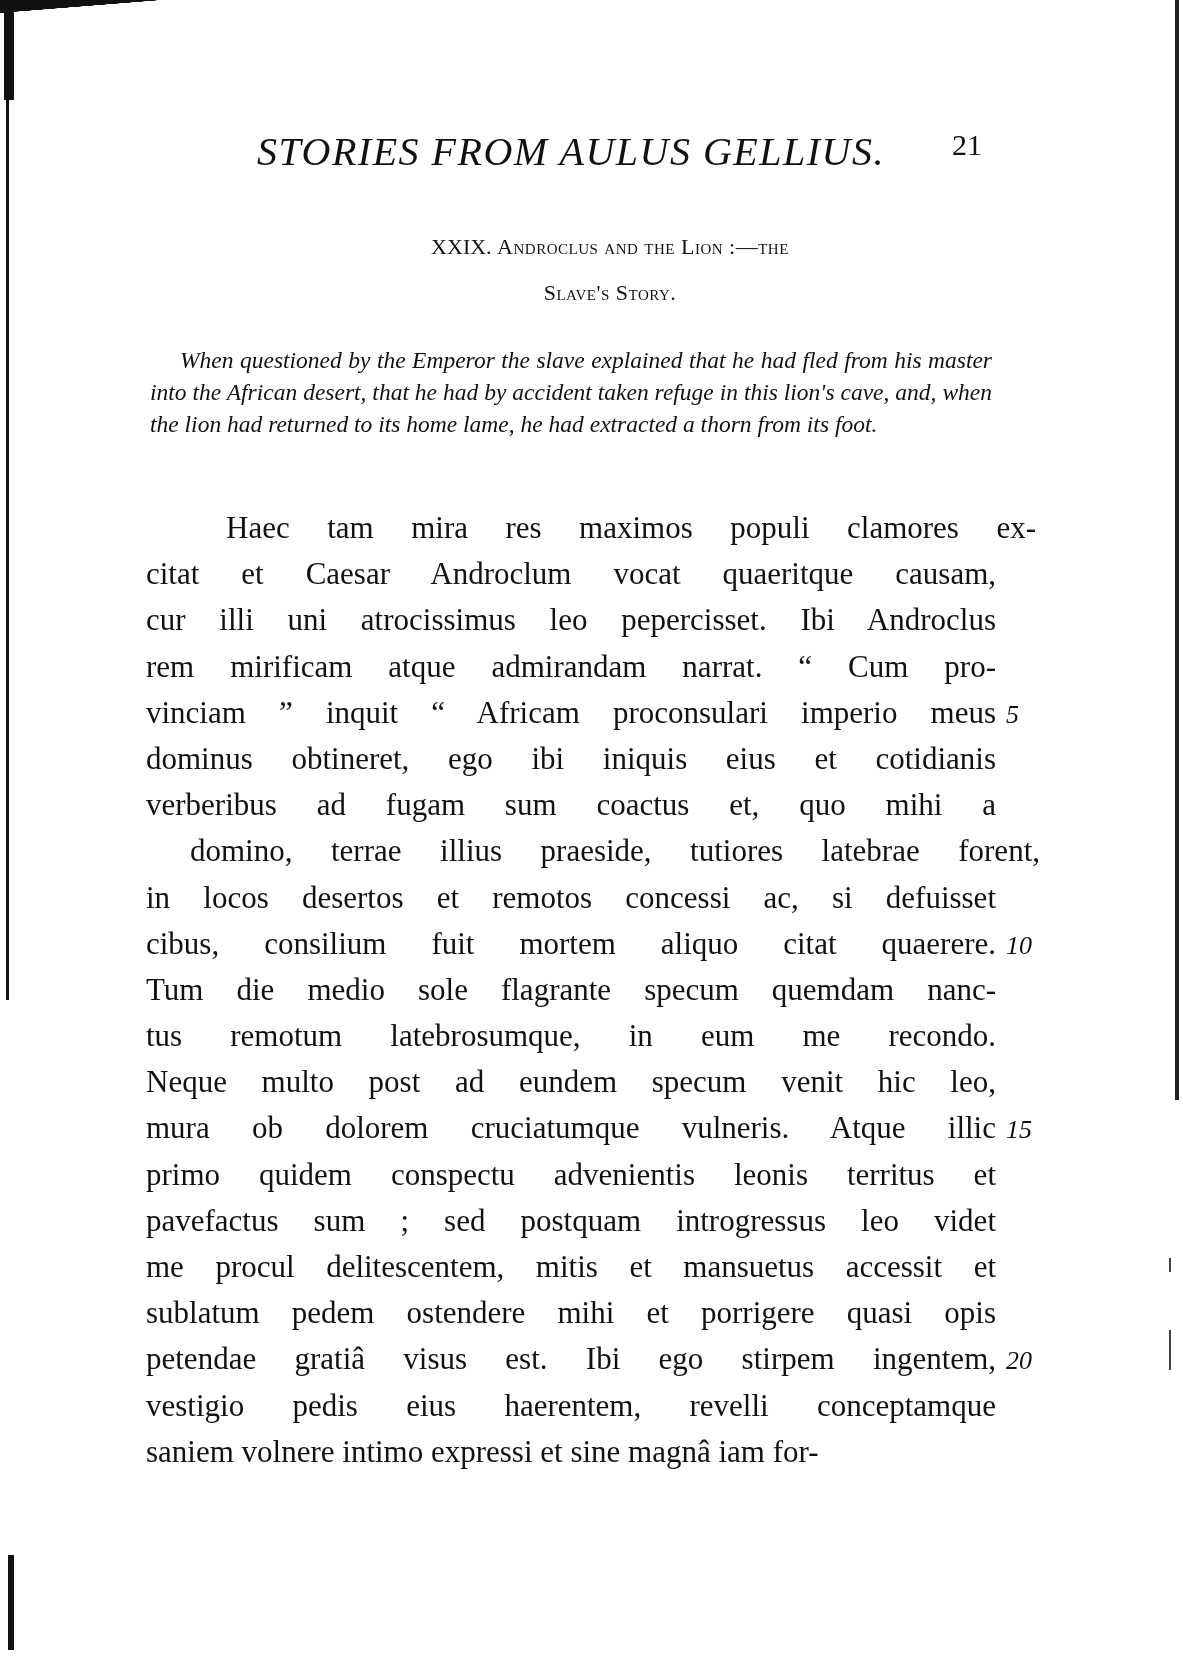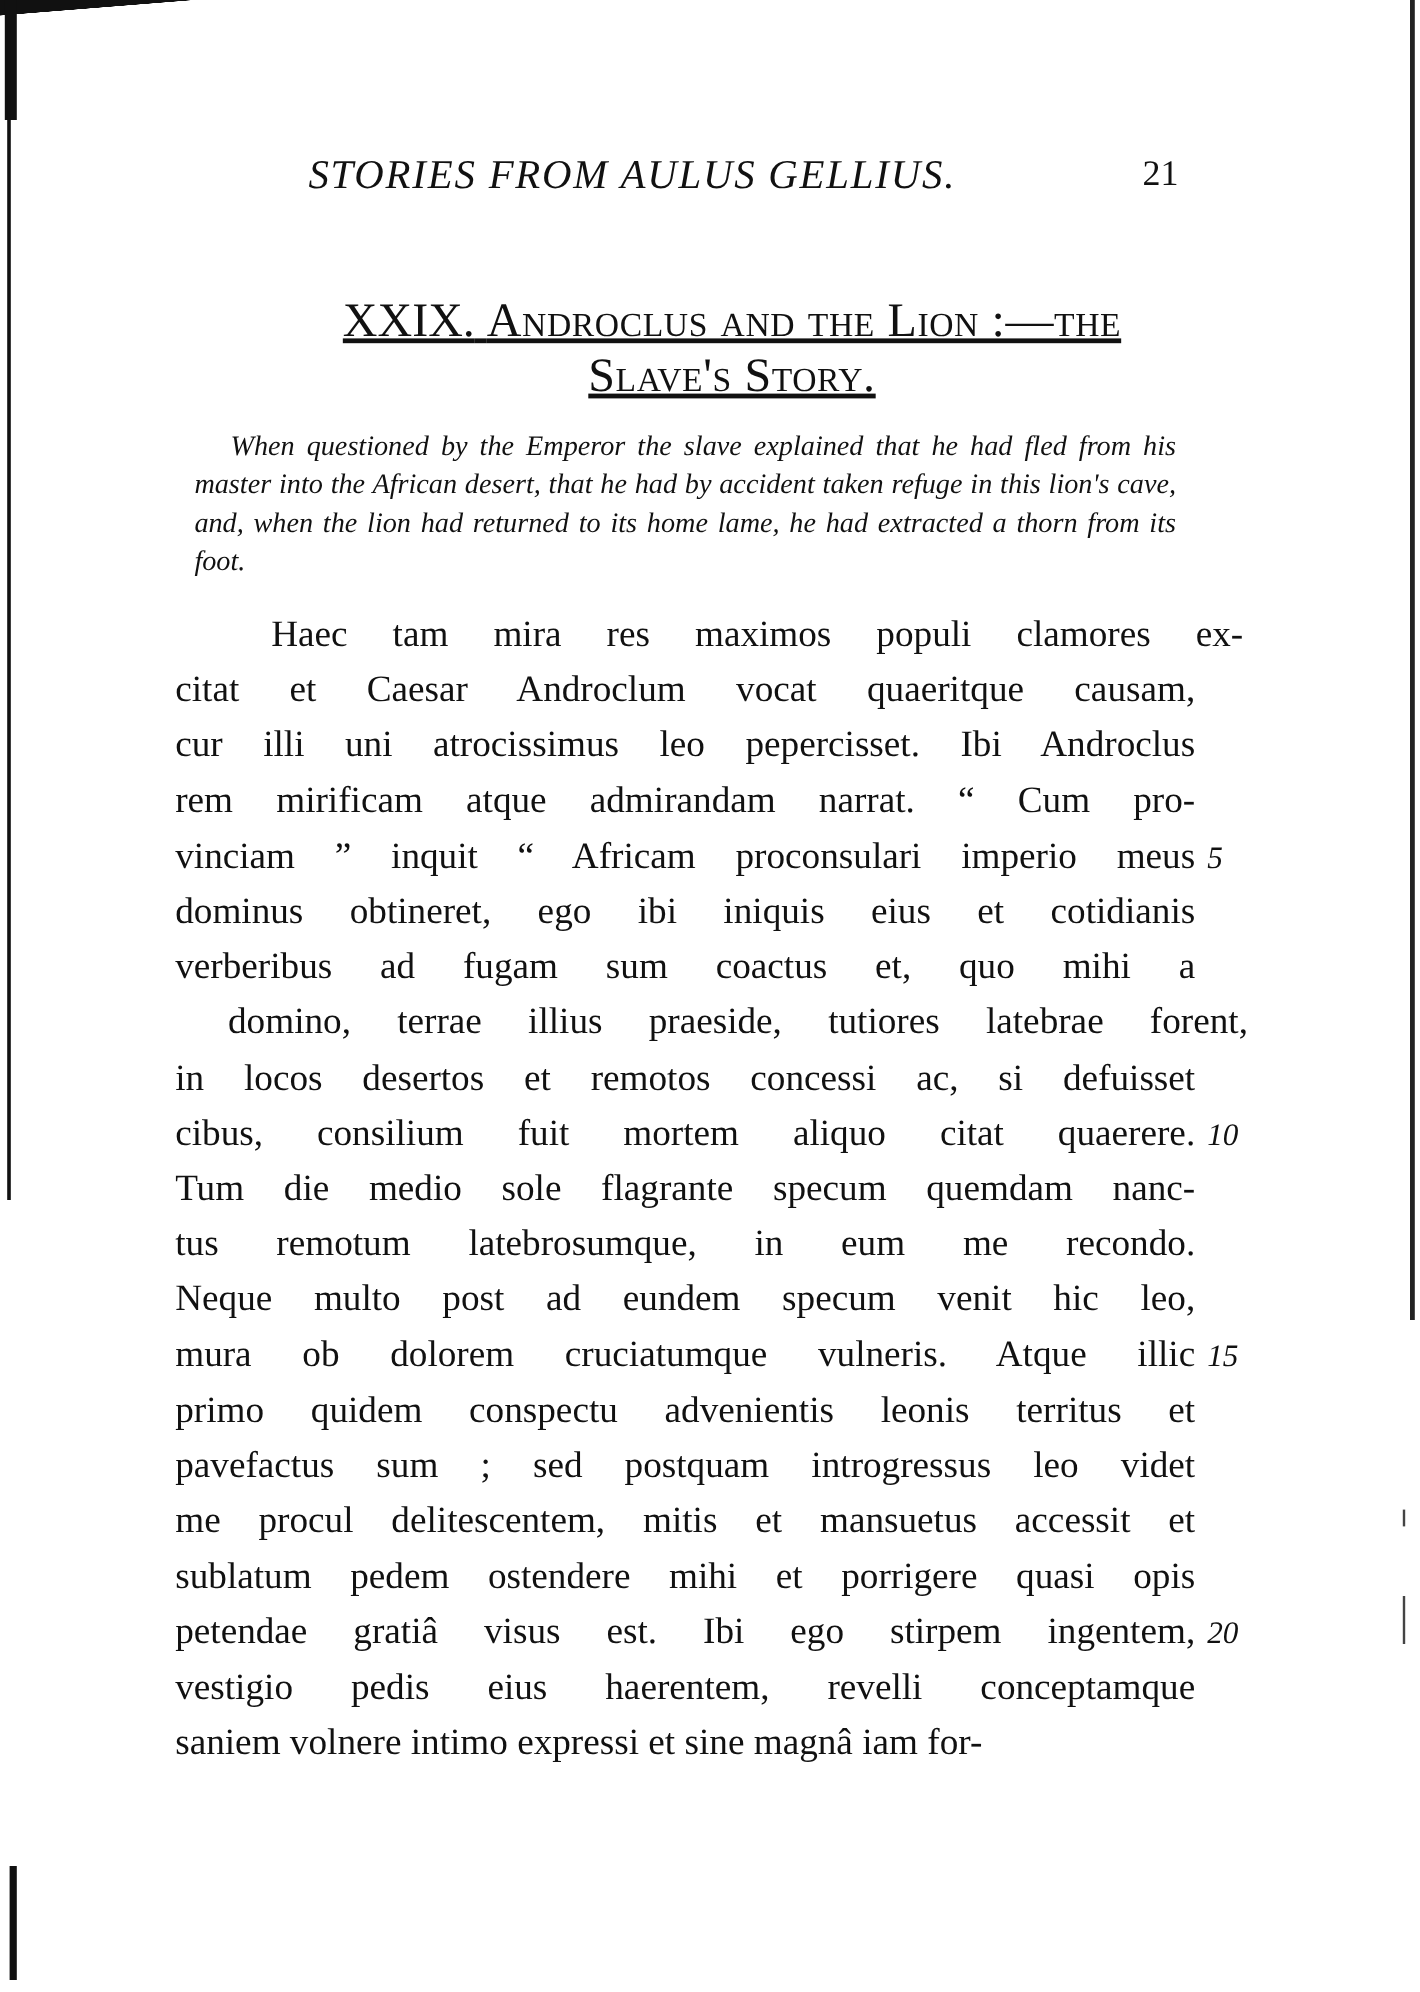--- a/index.html
+++ b/index.html
@@ -8,28 +8,28 @@
     
     .scan-left-edge { position: absolute; left: 6px; top: 20px; width: 3px; height: 980px; background: #111; }
     .scan-left-top { position: absolute; left: 4px; top: 0; width: 10px; height: 100px; background: #111; }
     .scan-top-corner { position: absolute; left: 0; top: 0; width: 200px; height: 16px; background: linear-gradient(to bottom right, #111 0 40%, transparent 41%); }
     .scan-left-bottom { position: absolute; left: 8px; top: 1555px; width: 6px; height: 95px; background: #111; }
     .scan-right-edge { position: absolute; right: 4px; top: 0; width: 4px; height: 1100px; background: #222; }
     .scan-right-tick1 { position: absolute; right: 12px; top: 1258px; width: 2px; height: 14px; background: #444; }
     .scan-right-tick2 { position: absolute; right: 12px; top: 1330px; width: 2px; height: 40px; background: #444; }
 
     .running-head { position: absolute; top: 128px; left: 0; width: 1183px; height: 50px; }
-    .running-title { position: absolute; left: 257px; top: 0; font-style: italic; font-size: 34px; letter-spacing: 1.5px; }
+    .running-title { position: absolute; left: 257px; top: 0; font-style: italic; font-size: 40px; letter-spacing: 1.5px; }
     .page-number { position: absolute; left: 952px; top: 0; font-size: 30px; }
 
-    .chapter-title { position: absolute; top: 244px; left: 150px; width: 920px; text-align: center; font-size: 40px; line-height: 46px; text-decoration: underline; }
+    .chapter-title { position: absolute; top: 224px; left: 150px; width: 920px; text-align: center; font-size: 22px; line-height: 46px; }
     .chapter-title .sc { font-variant: small-caps; letter-spacing: 0.5px; }
 
     .summary { position: absolute; top: 340px; left: 146px; width: 850px; font-style: italic; font-size: 23.5px; line-height: 32px; text-align: justify; }
-    .summary p { margin: 16px; text-indent: 30px; text-align-last: left; }
+    .summary p { margin: 4px; text-indent: 30px; text-align-last: left; }
 
     .body-text { position: absolute; top: 505px; left: 146px; width: 850px; font-size: 31px; line-height: 46.2px; }
     .line { display: block; position: relative; white-space: nowrap; text-align: justify; text-align-last: justify; height: 46.2px; }
     .line.first { text-indent: 40px; }
     .line.last { text-align-last: left; }
     .line-num { position: absolute; left: 860px; top: 2px; font-size: 26px; font-style: italic; }
   </style>
 </head>
 <body>
 

